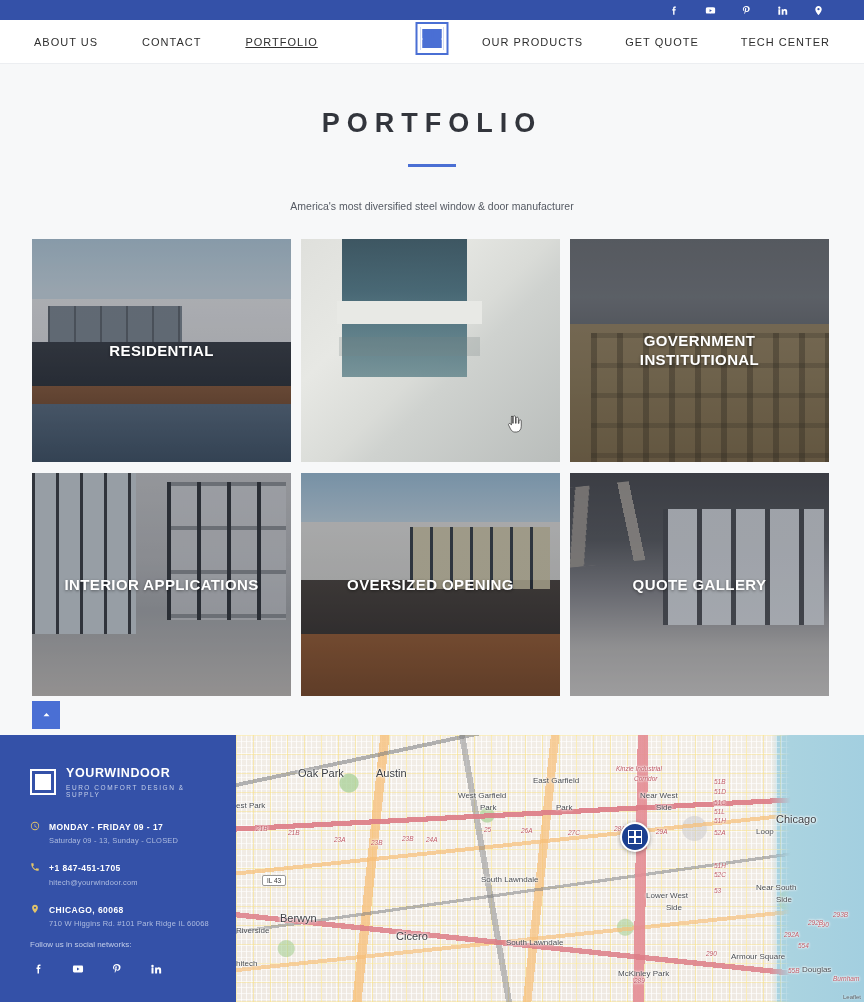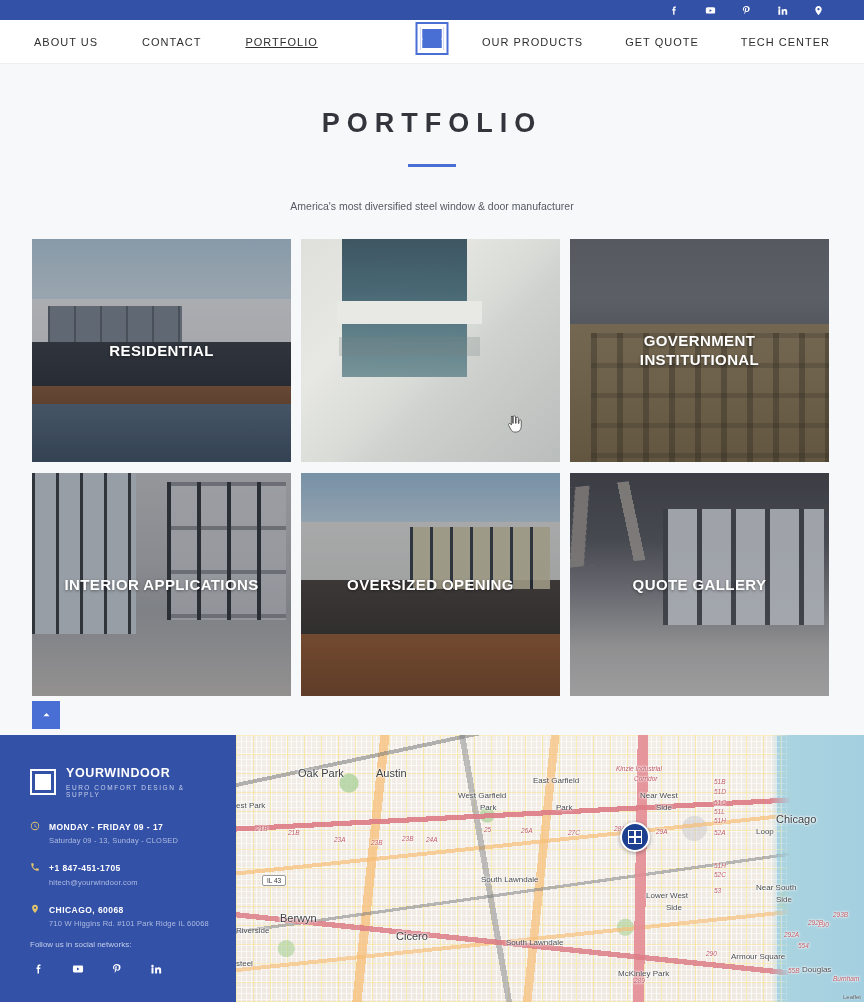--- a/index.html
+++ b/index.html
@@ -645,21 +645,21 @@
           <div class="map-label " style="left: 520px; top: 52px; margin-top: 40px;">Loop</div>
           <div class="map-label big" style="left: 540px; top: 78px;">Chicago</div>
           <div class="map-label " style="left: 245px; top: 140px;">South Lawndale</div>
           <div class="map-label " style="left: 410px; top: 156px;">Lower West</div>
           <div class="map-label " style="left: 430px; top: 168px;">Side</div>
           <div class="map-label " style="left: 520px; top: 148px;">Near South</div>
           <div class="map-label " style="left: 540px; top: 160px;">Side</div>
           <div class="map-label big" style="left: 44px; top: 177px;">Berwyn</div>
           <div class="map-label big" style="left: 160px; top: 195px;">Cicero</div>
           <div class="map-label " style="left: 0px; top: 191px; text-align: right;">Riverside</div>
-          <div class="map-label " style="left: 0px; top: 224px;">steel</div>
+          <div class="map-label " style="left: 0px; top: 224px;">hitech</div>
           <div class="map-label " style="left: 270px; top: 203px;">South Lawndale</div>
           <div class="map-label " style="left: 495px; top: 217px;">Armour Square</div>
           <div class="map-label " style="left: 566px; top: 230px;">Douglas</div>
           <div class="map-label " style="left: 382px; top: 234px;">McKinley Park</div>
           <div class="map-label route" style="left: 597px; top: 240px;">Burnham</div>
           <div class="map-label route" style="left: 20px; top: 90px;">21B</div>
           <div class="map-label route" style="left: 52px; top: 94px;">21B</div>
           <div class="map-label route" style="left: 98px; top: 101px;">23A</div>
           <div class="map-label route" style="left: 135px; top: 104px;">23B</div>
           <div class="map-label route" style="left: 166px; top: 100px;">23B</div>

